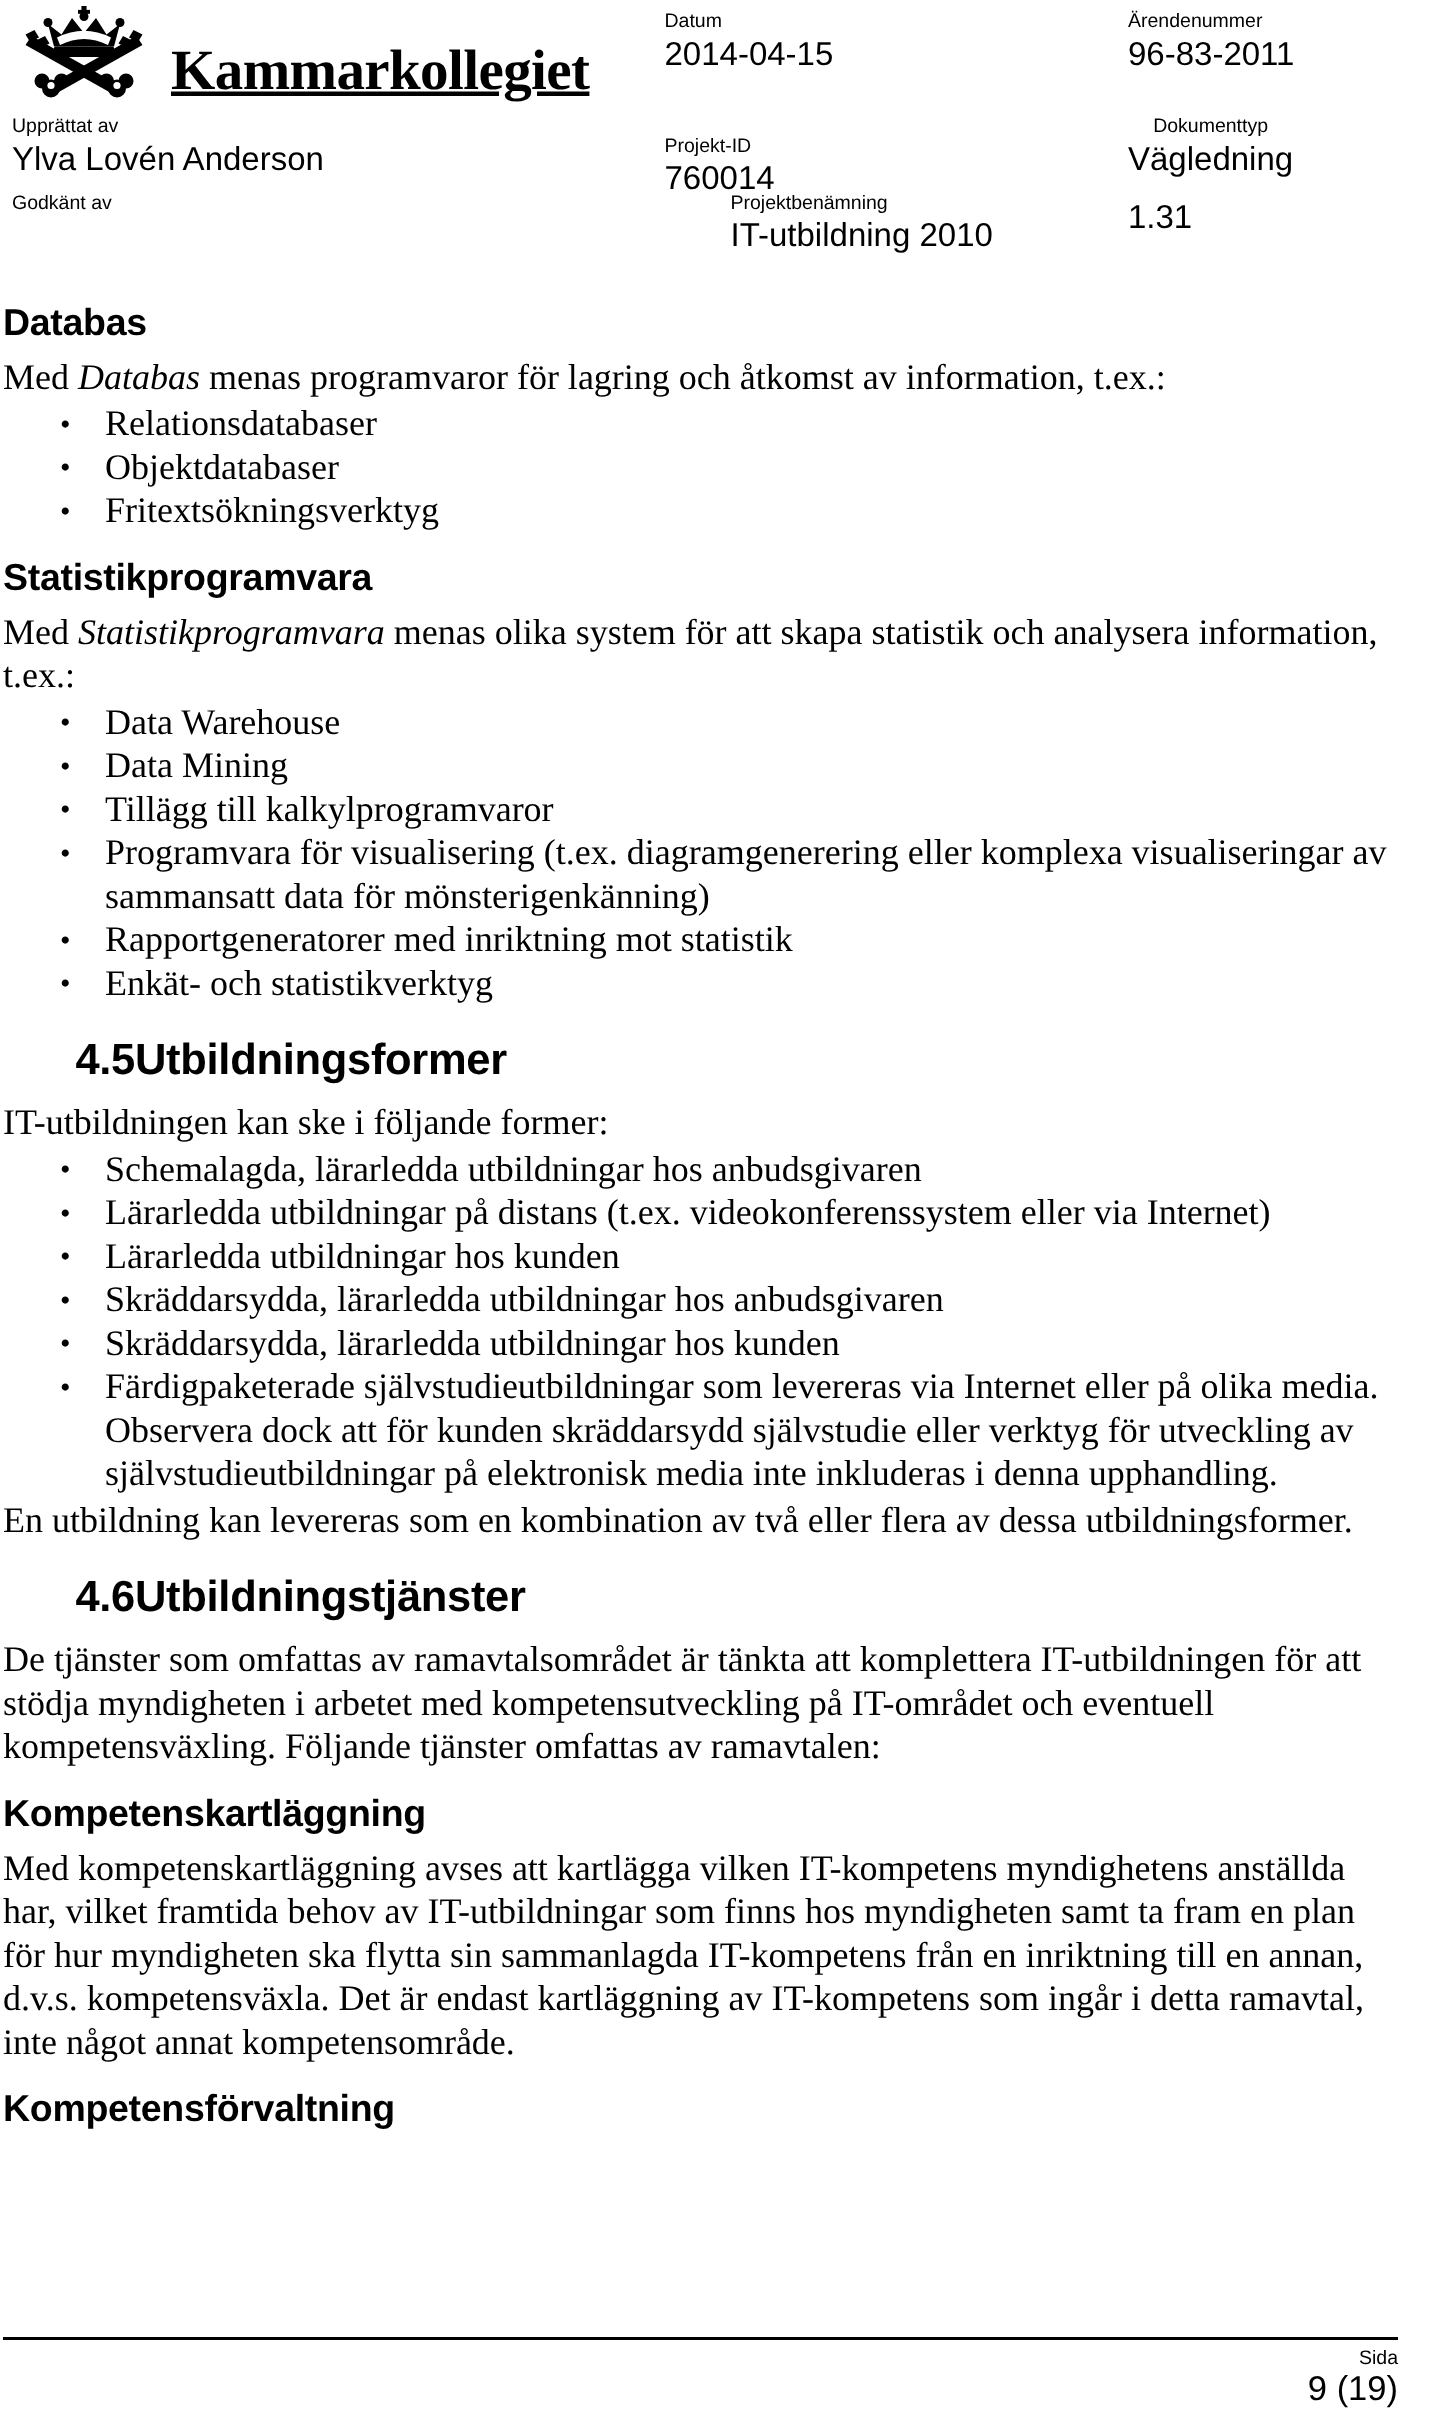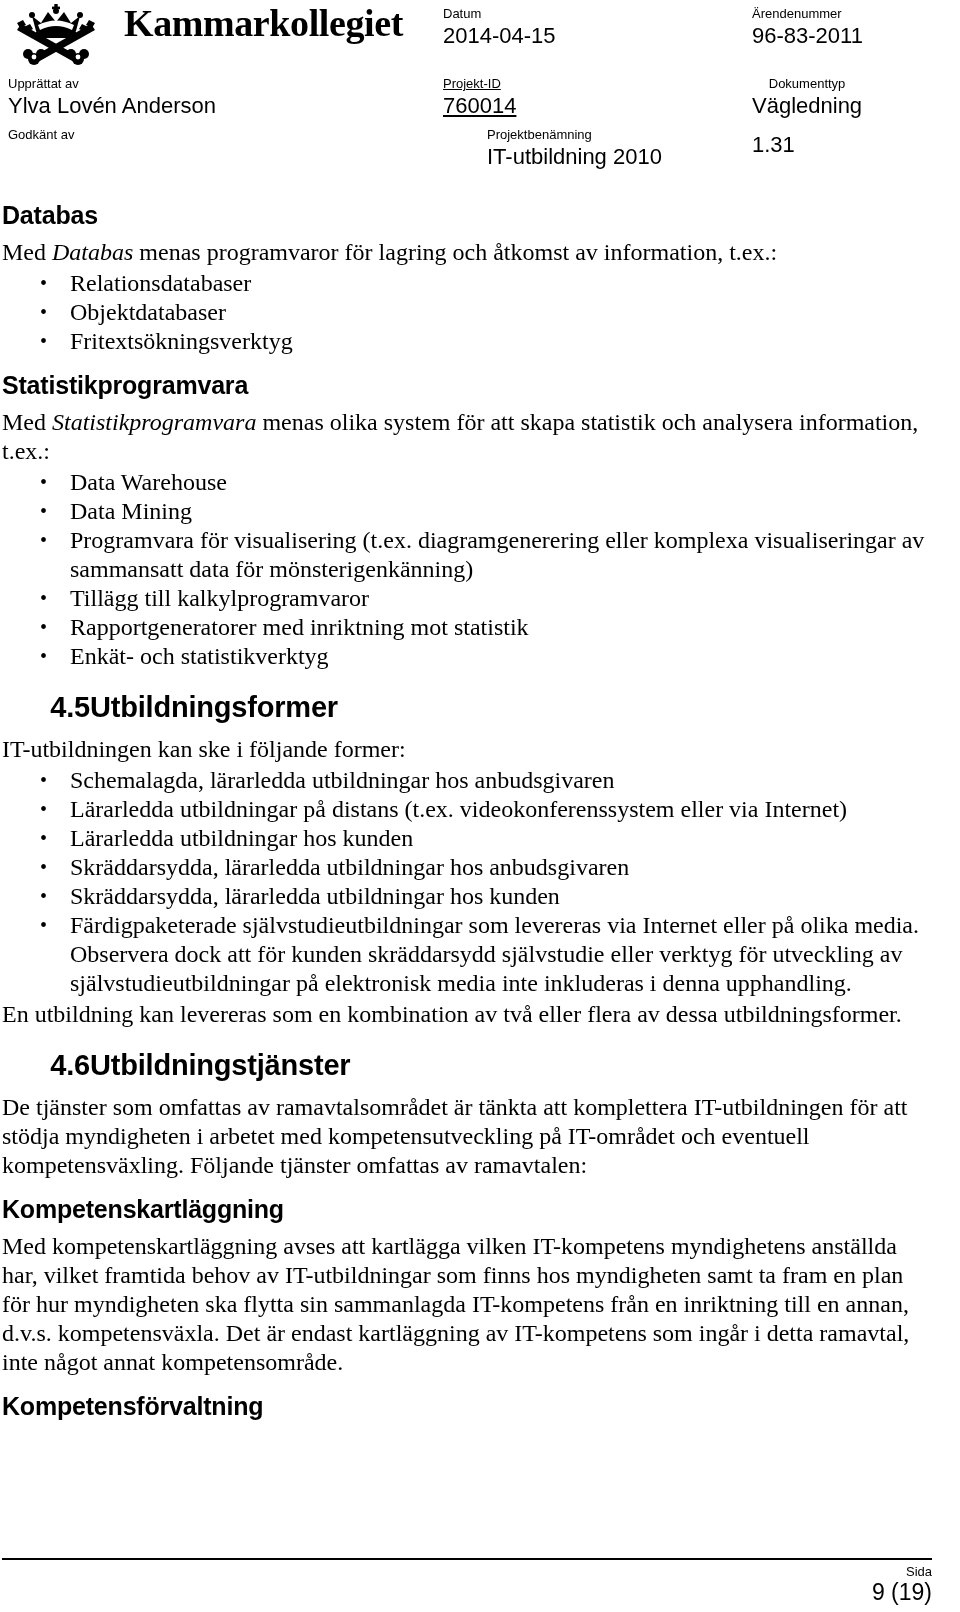--- a/index.html
+++ b/index.html
@@ -31,22 +31,23 @@
     left: 0;
     top: 0;
     width: 960px;
     height: 178px;
   }
   .logo-block {
     position: absolute;
     left: 8px;
     top: 4px;
     display: flex;
-    align-items: flex-start;
-    gap: 20px;
+    align-items: flex-end;
+    gap: 10px;
+    text-decoration: underline;
   }
   .logo-mark {
     width: 96px;
     height: 62px;
     display: block;
   }
   .logo-word {
     font-family: "Liberation Serif", "DejaVu Serif", serif;
     font-weight: bold;
     font-size: 38px;
@@ -68,21 +69,21 @@
     font-size: 22px;
     line-height: 27px;
     white-space: nowrap;
   }
 
   
   .f-datum     { left: 443px; top: 6px; }
   .f-arende    { left: 752px; top: 6px; }
   .f-upprattat { left: 8px;   top: 76px; }
   .f-godkant   { left: 8px;   top: 127px; }
-  .f-projektid { left: 443px; top: 76px; text-decoration: underline; }
+  .f-projektid { left: 443px; top: 89px; }
   .f-projben   { left: 443px; top: 127px; margin-left: 44px; }
   .f-doktyp    { left: 752px; top: 76px; text-align: center; }
   .f-version   { left: 752px; top: 131px; }
 
   
   .doc-body {
     position: absolute;
     left: 2px;
     top: 186px;
     width: 932px;
@@ -260,22 +261,22 @@
       <li>Relationsdatabaser</li>
       <li>Objektdatabaser</li>
       <li>Fritextsökningsverktyg</li>
     </ul>
 
     <h2 class="sec-head">Statistikprogramvara</h2>
     <p class="para"><span>Med </span><em>Statistikprogramvara</em><span> menas olika system för att skapa statistik och analysera information, t.ex.:</span></p>
     <ul class="bullets">
       <li>Data Warehouse</li>
       <li>Data Mining</li>
+      <li>Tillägg till kalkylprogramvaror</li>
       <li>Programvara för visualisering (t.ex. diagramgenerering eller komplexa visualiseringar av sammansatt data för mönsterigenkänning)</li>
-      <li>Tillägg till kalkylprogramvaror</li>
       <li>Rapportgeneratorer med inriktning mot statistik</li>
       <li>Enkät- och statistikverktyg</li>
     </ul>
 
     <h2 class="sec-head numbered">
         <span class="num">4.5</span>
         <span>Utbildningsformer</span>
       </h2>
     <p class="para">IT-utbildningen kan ske i följande former:</p>
     <ul class="bullets">

